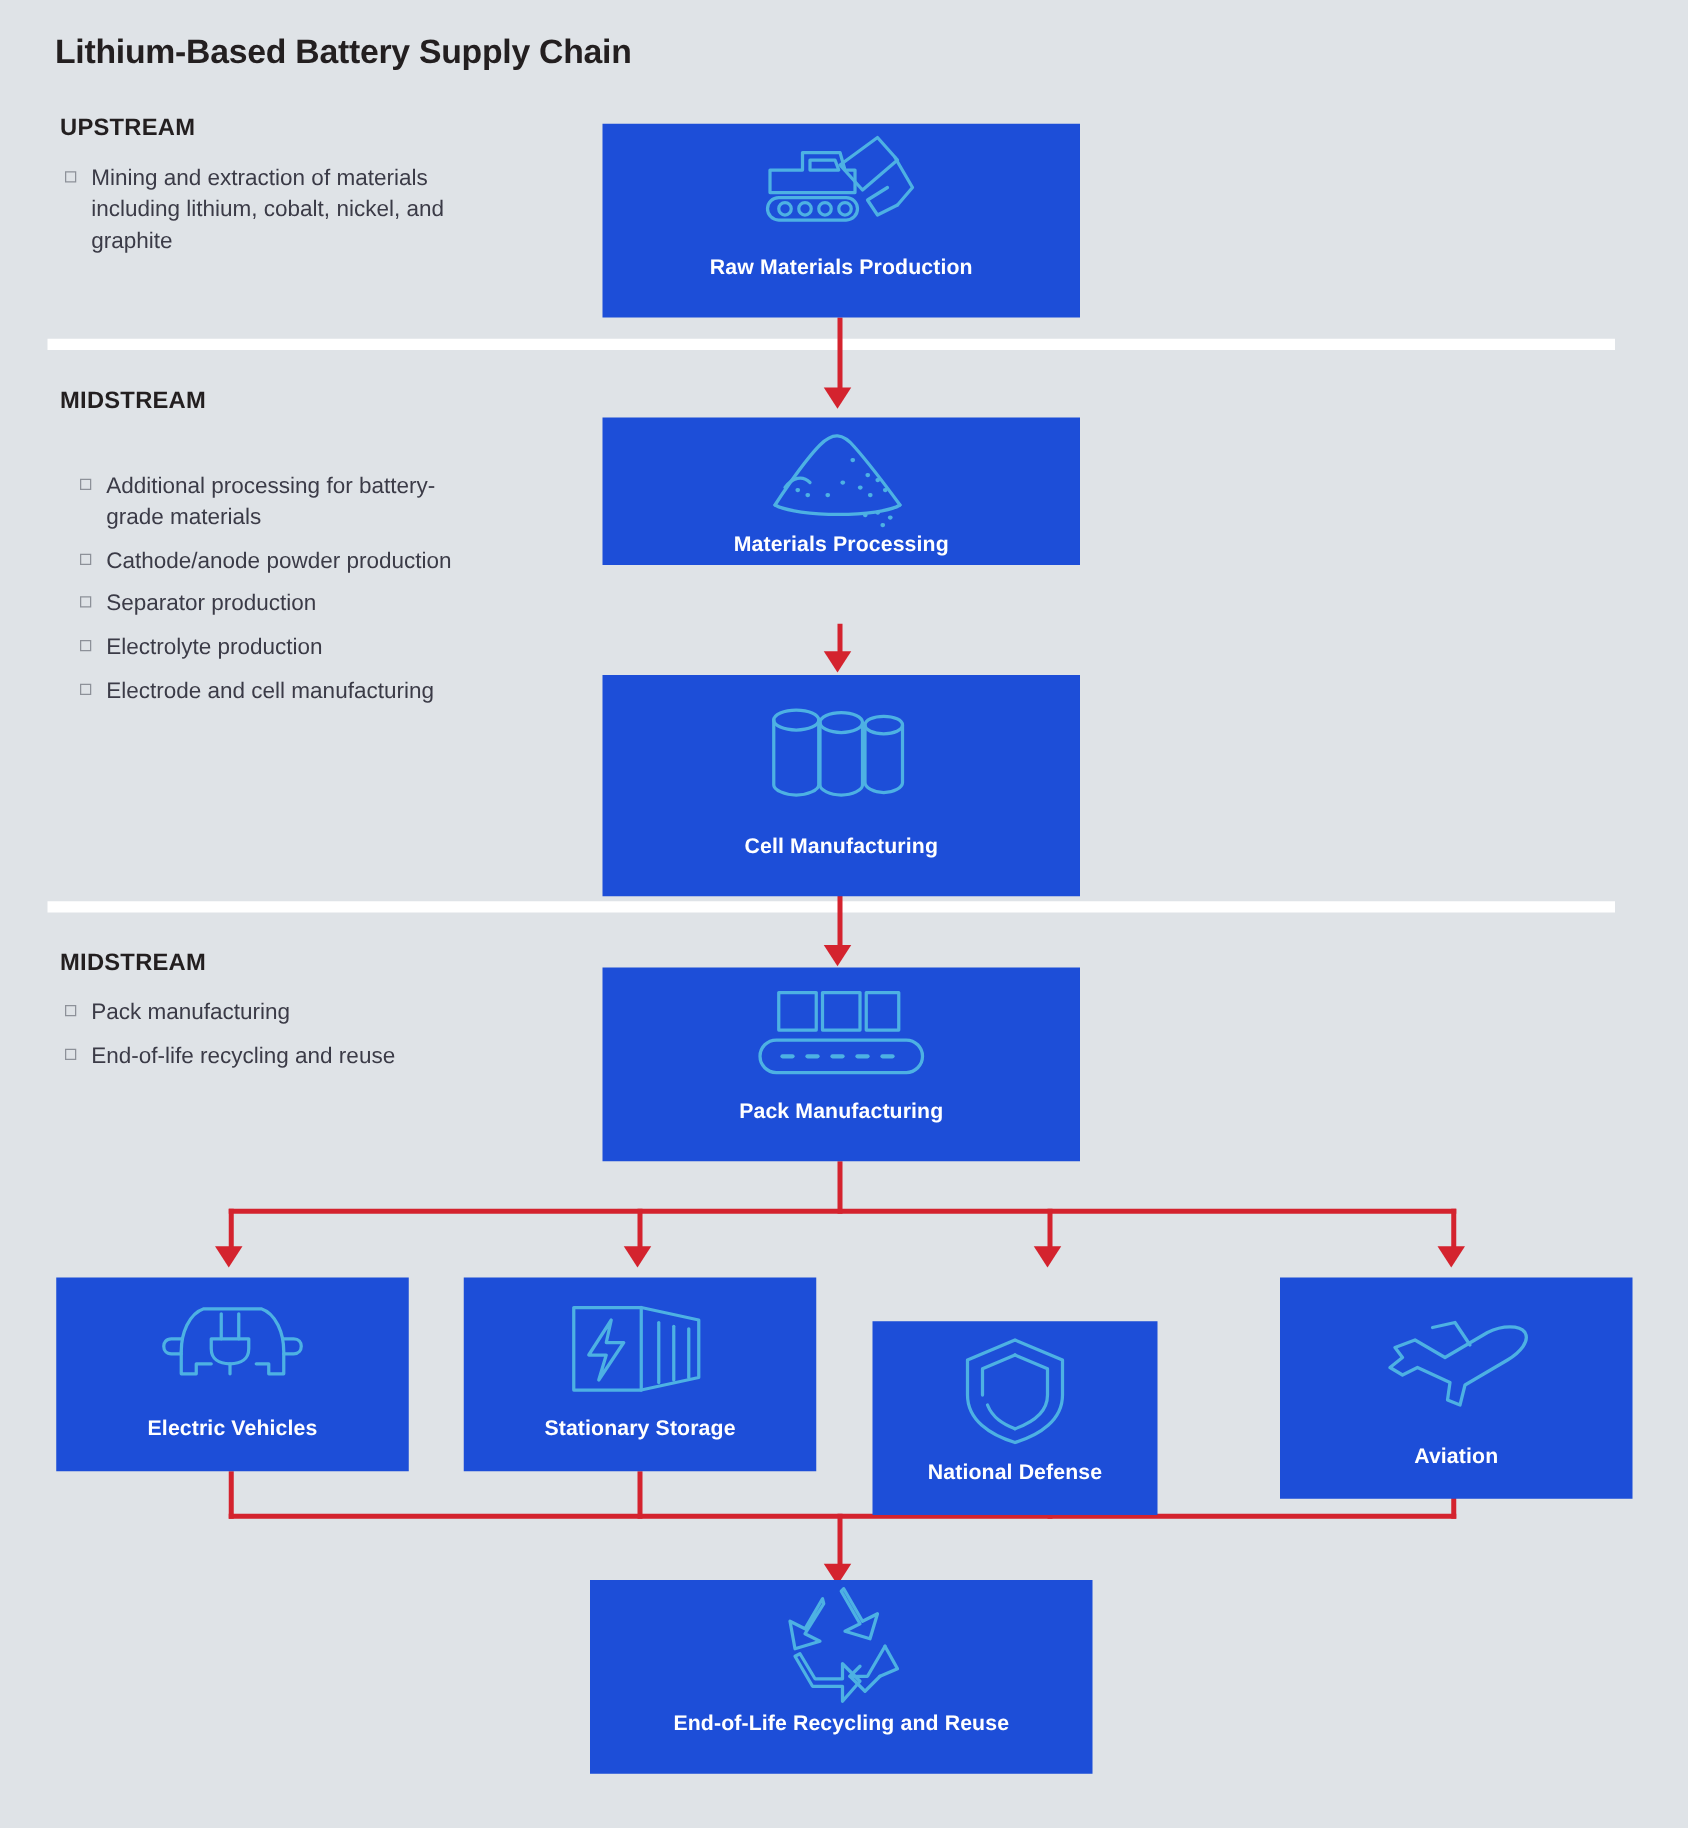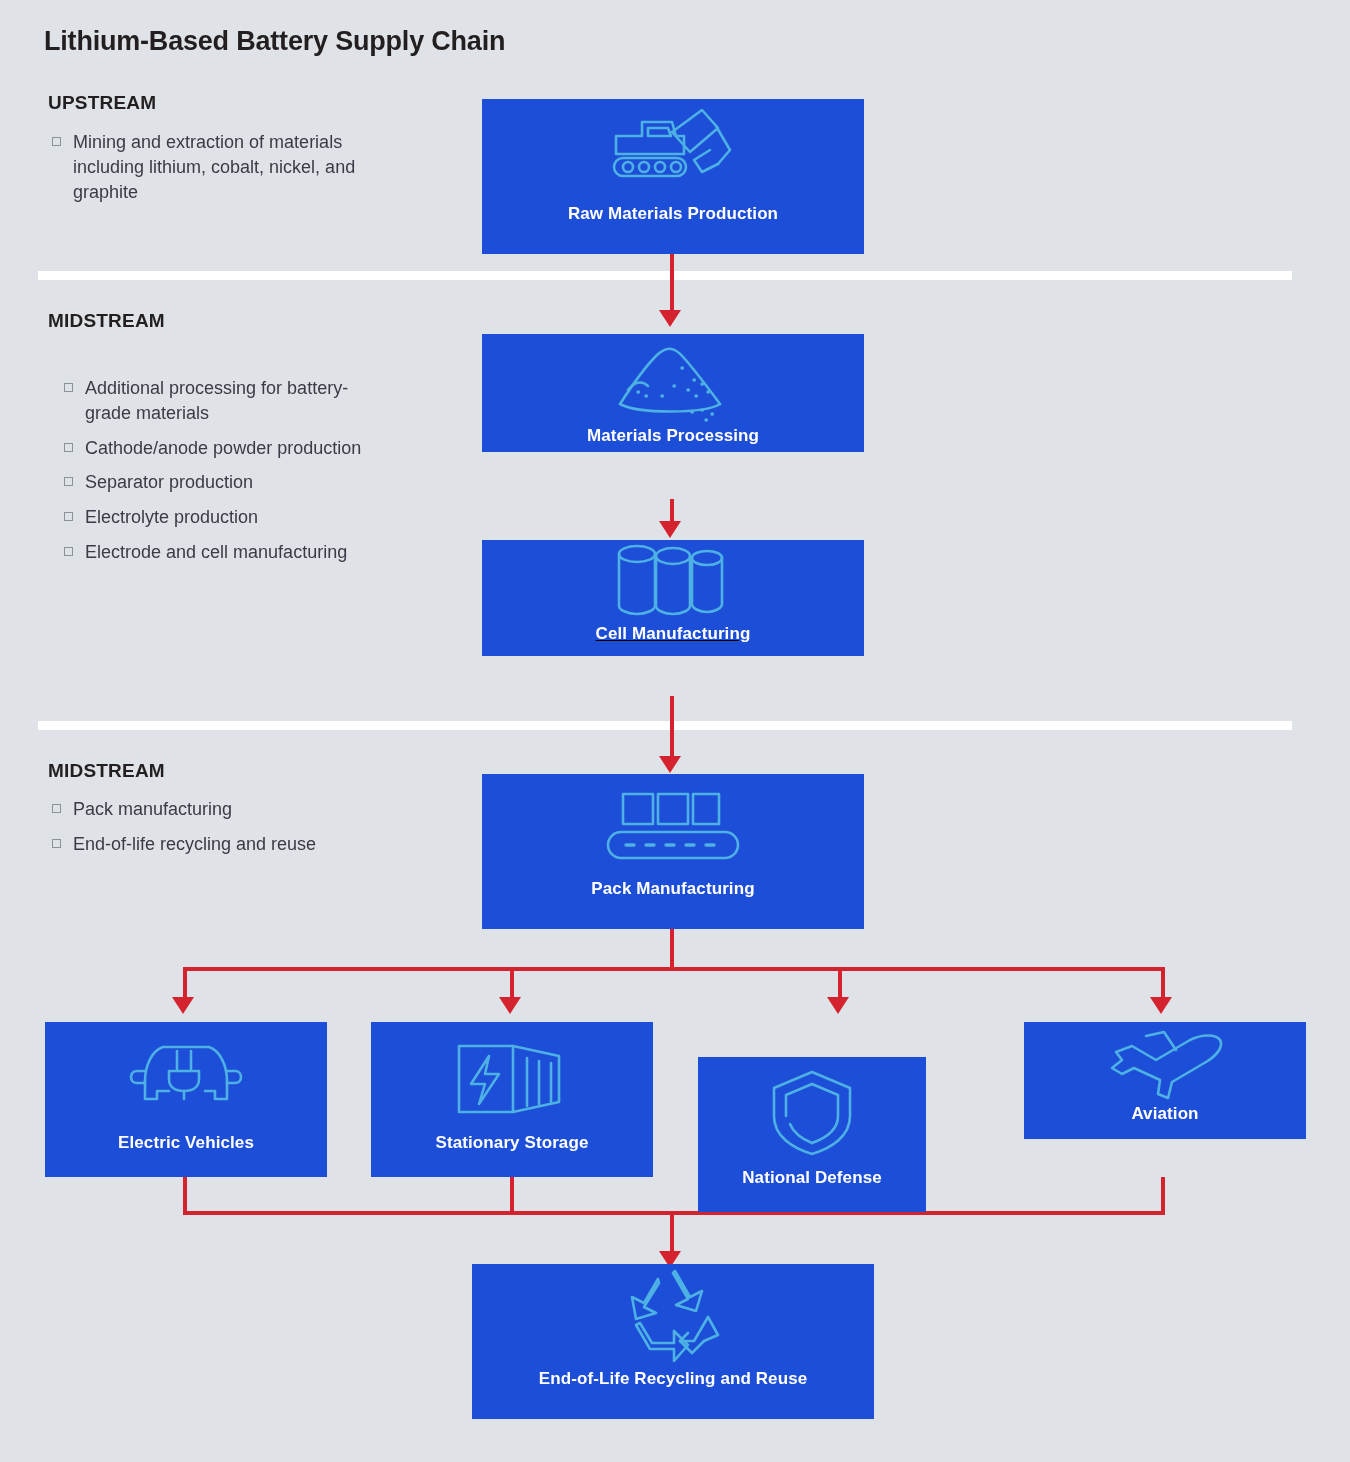--- a/index.html
+++ b/index.html
@@ -238,21 +238,21 @@
             <path d="M94 76 l0.4 0"></path>
             <path d="M104 80 l0.4 0"></path>
           <path d="M98 86 l0.4 0"></path>
             <path d="M88 62 l0.4 0"></path>
         </g>
       </svg>
     </div>
     <div class="cap">Materials Processing</div>
   </div>
 
-  <div class="box tall" style="left:482px; top:540px; width:382px; height:116px;text-decoration:underline;">
+  <div class="box tall" style="left:482px; top:540px; width:382px; height:177px;">
     <div class="ico">
       <svg width="124" height="84" viewBox="0 0 124 84" fill="none" stroke="#4db1e3" stroke-width="2.6" stroke-linecap="round" stroke-linejoin="round">
         <ellipse cx="26" cy="14" rx="18" ry="8"></ellipse>
         <path d="M8 14 L8 66 C8 70 17 74 26 74 C35 74 44 70 44 66 L44 14"></path>
         <ellipse cx="62" cy="16" rx="17" ry="8"></ellipse>
         <path d="M45 16 L45 66 C45 70 53 74 62 74 C71 74 79 70 79 66 L79 16"></path>
         <ellipse cx="96" cy="18" rx="15" ry="7"></ellipse>
         <path d="M81 18 L81 64 C81 68 88 72 96 72 C104 72 111 68 111 64 L111 18"></path>
       </svg>
     </div>
@@ -313,21 +313,21 @@
       <svg width="92" height="90" viewBox="0 0 92 90" fill="none" stroke="#4db1e3" stroke-width="2.6" stroke-linecap="round" stroke-linejoin="round">
         <path d="M46 4 L84 20 L84 48 C84 68 66 80 46 86 C26 80 8 68 8 48 L8 20 Z"></path>
         <path d="M46 16 L72 27 L72 48 C72 62 60 70 46 75"></path>
         <path d="M46 16 L20 27 L20 48"></path>
         <path d="M24 56 C28 66 36 71 46 75"></path>
       </svg>
     </div>
     <div class="cap">National Defense</div>
   </div>
 
-  <div class="box small" style="left:1024px; top:1022px; width:282px; height:117px;">
+  <div class="box small" style="left:1024px; top:1022px; width:282px; height:177px;">
     <div class="ico">
       <svg width="126" height="82" viewBox="0 0 126 82" fill="none" stroke="#4db1e3" stroke-width="2.6" stroke-linecap="round" stroke-linejoin="round">
         <path d="M14 30 L30 24 L54 38 L88 18 C100 12 114 12 118 18 C122 25 114 34 104 40 L70 60 L66 76 L56 72 L58 58 L32 46 L20 52 L10 46 L20 38 Z"></path>
         <path d="M44 14 L62 10 L74 28"></path>
       </svg>
     </div>
     <div class="cap">Aviation</div>
   </div>
 
   <div class="box tall" style="left:472px; top:1264px; width:402px; height:155px;">

